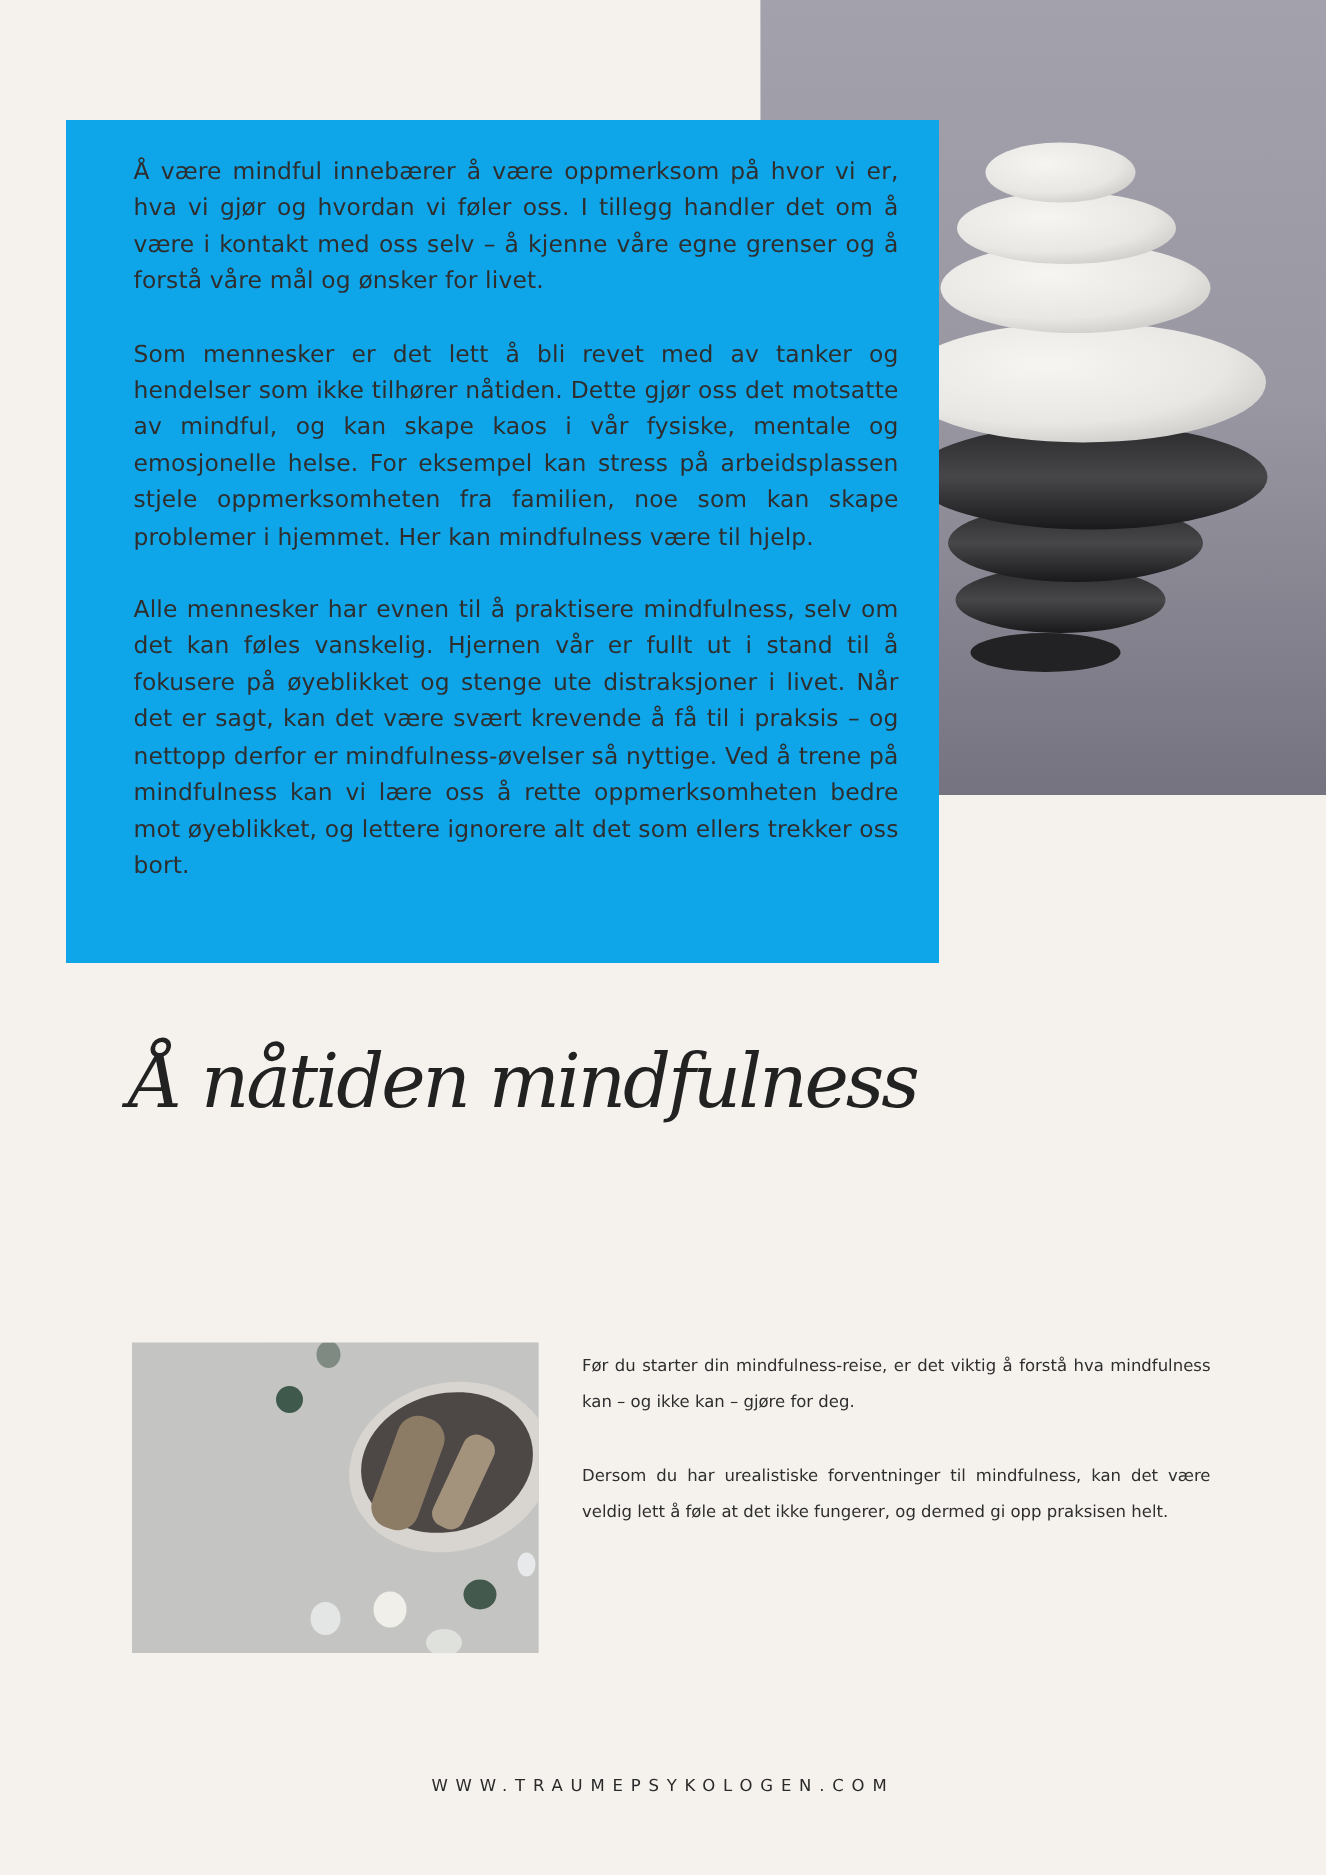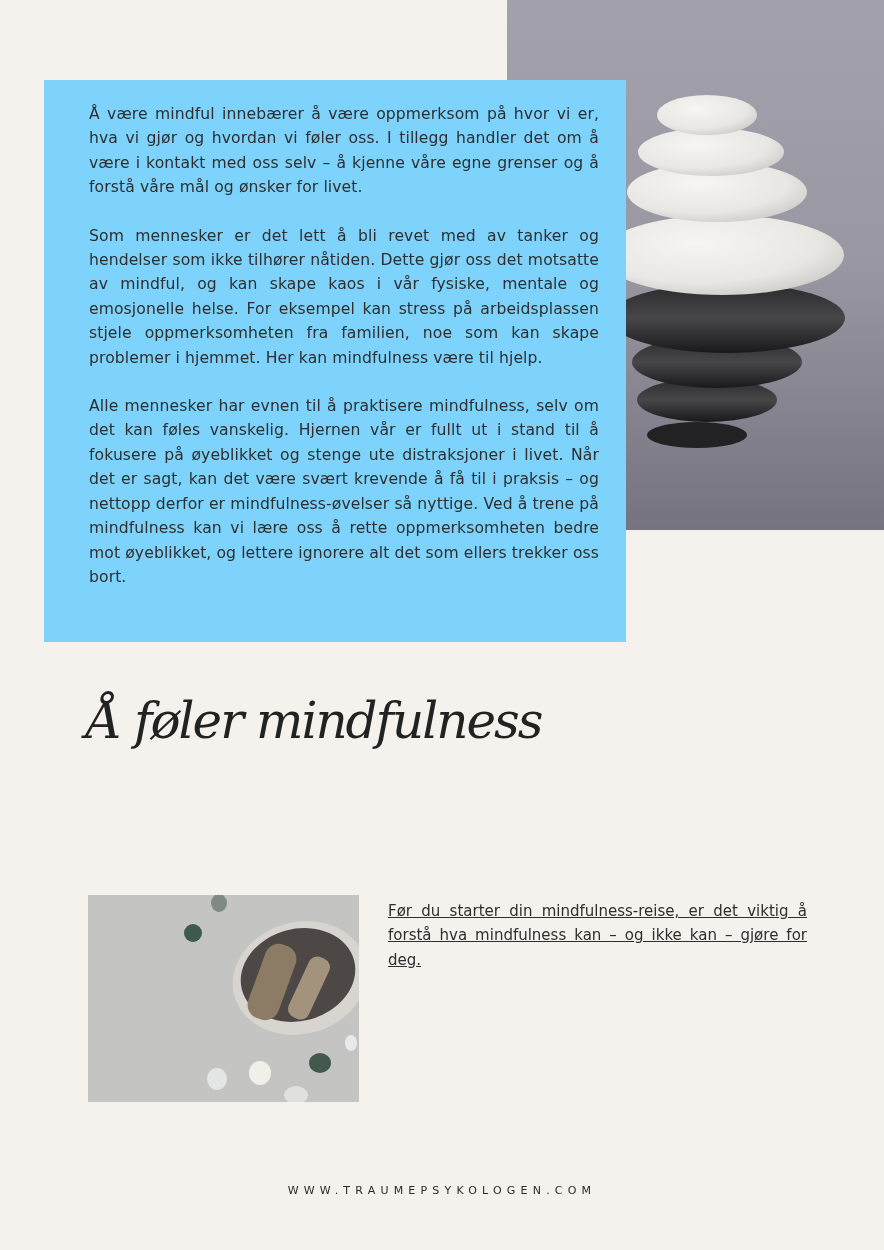--- a/index.html
+++ b/index.html
@@ -10,21 +10,21 @@
       font-family: "DejaVu Sans", sans-serif;
       color: #2b2b2b;
     }
     .photo-stones {
       position: absolute; left: 507px; top: 0; width: 377px; height: 530px;
       background: linear-gradient(180deg, #9d9ca7 0%, #a6a5af 30%, #8d8c97 60%, #6e6d79 100%);
       overflow: hidden;
     }
     .textbox {
       position: absolute; left: 44px; top: 80px; width: 582px; height: 562px;
-      background: #7dd3fc;
+      background: #0ea5e9;
       box-sizing: border-box;
       padding: 22px 27px 0 45px;
     }
     .textbox p {
       margin: 0 0 24px 0;
       font-size: 15.6px; line-height: 24.4px;
       text-align: justify;
       color: #2e2e2e;
       letter-spacing: 0.1px;
     }
@@ -38,22 +38,22 @@
     .photo-sage {
       position: absolute; left: 88px; top: 895px; width: 271px; height: 207px;
       background: linear-gradient(135deg, #c9cac7 0%, #c0c1be 50%, #b8b9b6 100%);
       overflow: hidden;
     }
     .bodytext {
       position: absolute; left: 388px; top: 899px; width: 419px;
     }
     .bodytext p {
       margin: 0 0 24px 0;
-      font-size: 15px; line-height: 24.4px;
-      text-align: justify; color: #2e2e2e; text-decoration: underline;
+      font-size: 11px; line-height: 24.4px;
+      text-align: justify; color: #2e2e2e;
     }
     .footer {
       position: absolute; left: 0; top: 1184px; width: 884px;
       text-align: center;
       font-size: 11px; letter-spacing: 5.2px;
       color: #2a2a2a;
     }
   </style>
 </head>
 <body>
@@ -90,21 +90,21 @@
     <ellipse cx="200" cy="115" rx="50" ry="20" fill="url(#white)"></ellipse>
   </svg>
 </div>
 
 <div class="textbox">
   <p>Å være mindful innebærer å være oppmerksom på hvor vi er, hva vi gjør og hvordan vi føler oss. I tillegg handler det om å være i kontakt med oss selv – å kjenne våre egne grenser og å forstå våre mål og ønsker for livet.</p>
   <p>Som mennesker er det lett å bli revet med av tanker og hendelser som ikke tilhører nåtiden. Dette gjør oss det motsatte av mindful, og kan skape kaos i vår fysiske, mentale og emosjonelle helse. For eksempel kan stress på arbeidsplassen stjele oppmerksomheten fra familien, noe som kan skape problemer i hjemmet. Her kan mindfulness være til hjelp.</p>
   <p>Alle mennesker har evnen til å praktisere mindfulness, selv om det kan føles vanskelig. Hjernen vår er fullt ut i stand til å fokusere på øyeblikket og stenge ute distraksjoner i livet. Når det er sagt, kan det være svært krevende å få til i praksis – og nettopp derfor er mindfulness-øvelser så nyttige. Ved å trene på mindfulness kan vi lære oss å rette oppmerksomheten bedre mot øyeblikket, og lettere ignorere alt det som ellers trekker oss bort.</p>
 </div>
 
-<h1 class="heading">Å føler mindfulness</h1>
+<h1 class="heading">Å nåtiden mindfulness</h1>
 
 <div class="photo-sage" aria-label="sage-bundle-in-abalone-shell-with-crystals">
   <svg width="271" height="207" viewBox="0 0 271 207">
     <rect width="271" height="207" fill="#c4c5c2"></rect>
 
     <ellipse cx="212" cy="83" rx="68" ry="56" fill="#d8d4cf" transform="rotate(-15 212 83)"></ellipse>
     <ellipse cx="210" cy="80" rx="58" ry="46" fill="#4d4845" transform="rotate(-15 210 80)"></ellipse>
 
     <rect x="168" y="48" width="32" height="78" rx="14" fill="#8c7c66" transform="rotate(20 184 87)"></rect>
     <rect x="210" y="60" width="22" height="66" rx="9" fill="#a3937c" transform="rotate(25 221 93)"></rect>
@@ -114,15 +114,16 @@
     <ellipse cx="232" cy="168" rx="11" ry="10" fill="#43594d"></ellipse>
     <ellipse cx="172" cy="178" rx="11" ry="12" fill="#f1efea"></ellipse>
     <ellipse cx="129" cy="184" rx="10" ry="11" fill="#e4e6e6"></ellipse>
     <ellipse cx="208" cy="200" rx="12" ry="9" fill="#dfe2dc"></ellipse>
     <ellipse cx="263" cy="148" rx="6" ry="8" fill="#e7e9ea"></ellipse>
   </svg>
 </div>
 
 <div class="bodytext">
   <p>Før du starter din mindfulness-reise, er det viktig å forstå hva mindfulness kan – og ikke kan – gjøre for deg.</p>
+  <p>Dersom du har urealistiske forventninger til mindfulness, kan det være veldig lett å føle at det ikke fungerer, og dermed gi opp praksisen helt.</p>
 </div>
 
 <div class="footer">WWW.TRAUMEPSYKOLOGEN.COM</div>
 
 </body></html>

